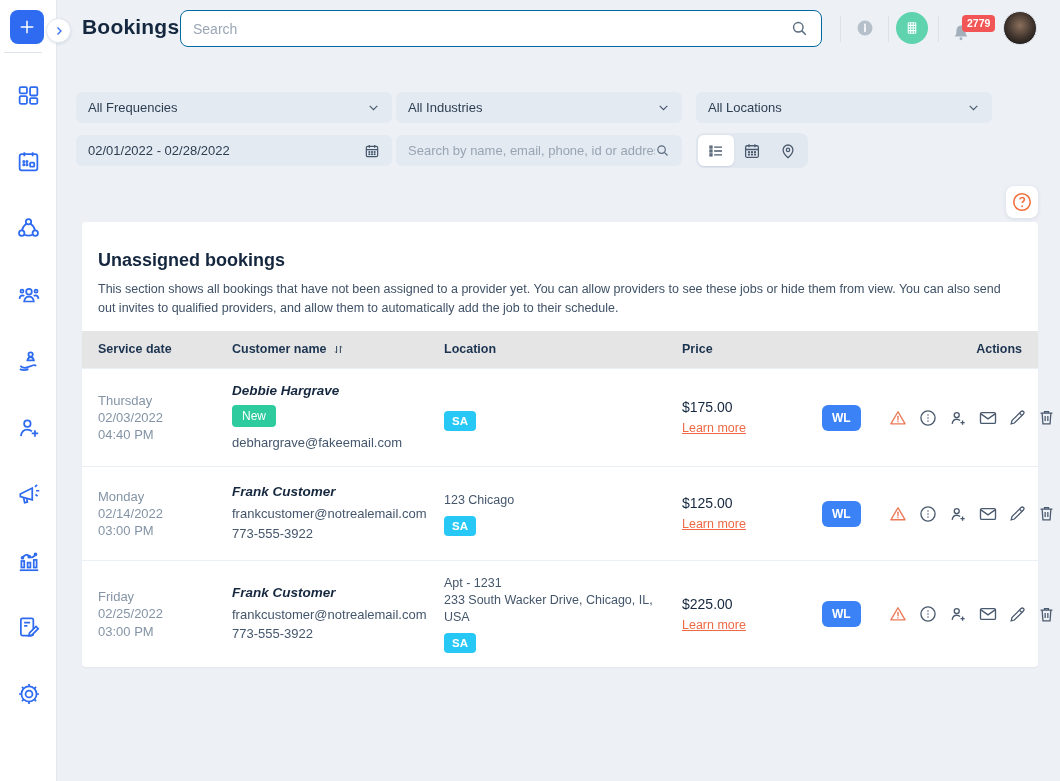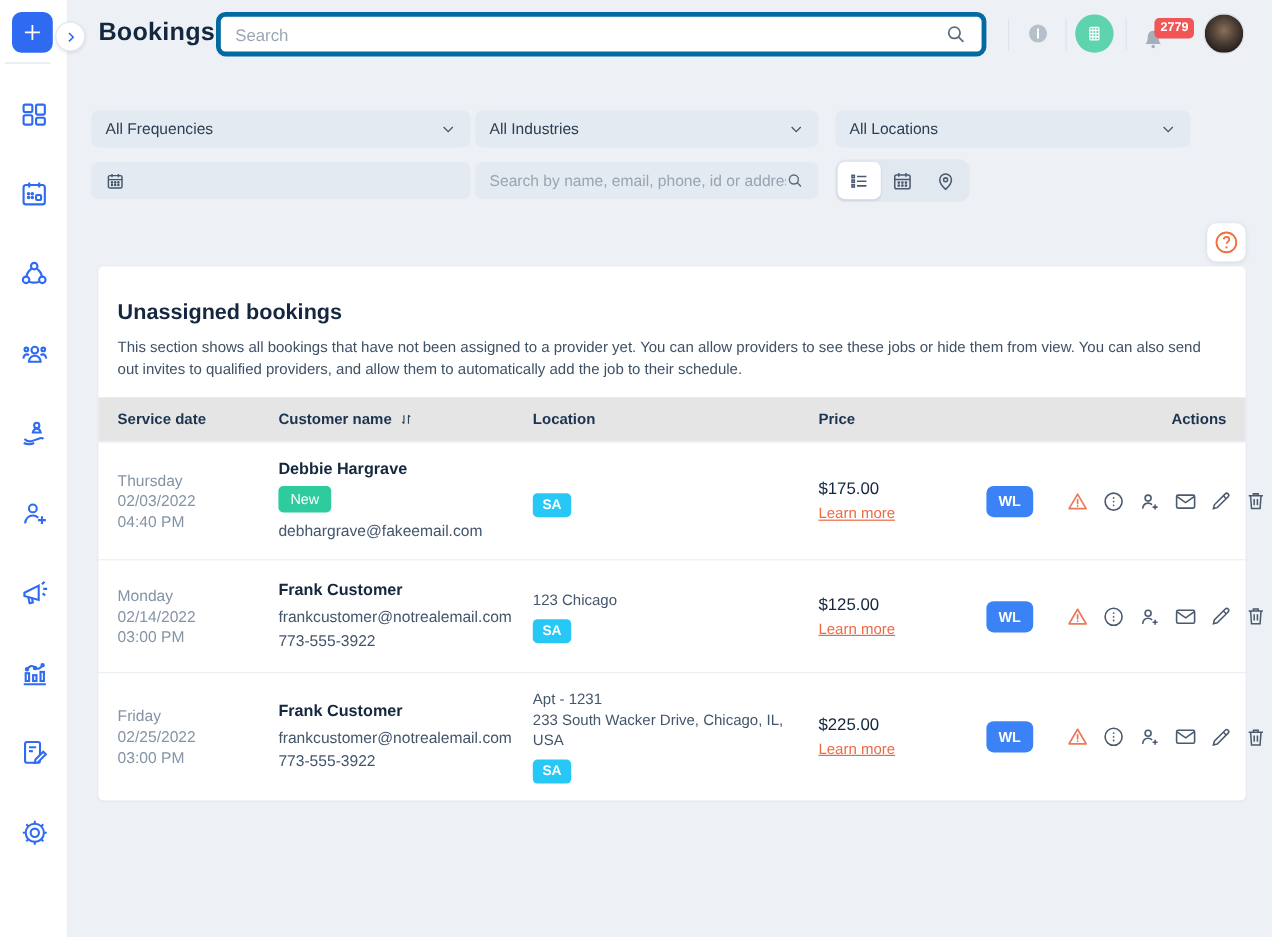--- a/index.html
+++ b/index.html
@@ -9,21 +9,21 @@
   
   .sidebar { left:0; top:0; width:57px; height:781px; background:#ffffff; border-right:1px solid #e4e9ef; z-index:2; }
   .plus-btn { position:absolute; left:10px; top:10px; width:34px; height:34px; background:#2e6bf0; border-radius:8px; display:flex; align-items:center; justify-content:center; cursor:pointer; }
   .sidebar-divider { position:absolute; left:4px; top:52px; width:38px; height:1px; background:#dfe4ea; }
   .side-nav { position:absolute; left:0; top:62px; width:57px; display:flex; flex-direction:column; }
   .side-item { width:57px; height:66.5px; display:flex; align-items:center; justify-content:center; color:#2e6bf0; cursor:pointer; }
   .expand-btn { left:46px; top:18px; width:25px; height:25px; background:#ffffff; border:1px solid #e3e8ef; border-radius:50%; box-shadow:0 1px 3px rgba(20,40,80,.12); display:flex; align-items:center; justify-content:center; color:#2e6bf0; cursor:pointer; z-index:3; }
 
   
   .page-title { left:82px; top:15px; font-size:21px; font-weight:bold; color:#14273e; letter-spacing:.2px; }
-  .search-bar { left:180px; top:10px; width:642px; height:37px; background:#ffffff; border:4px solid #0369a1; border-radius:8px; display:flex; align-items:center; padding:0 12px; }
+  .search-bar { left:180px; top:10px; width:642px; height:37px; background:#ffffff; border:1px solid #0369a1; border-radius:8px; display:flex; align-items:center; padding:0 12px; }
   .search-bar input { flex:1; border:none; outline:none; font-size:14px; color:#33445a; background:transparent; font-family:"Liberation Sans",sans-serif; }
   .search-bar input::placeholder { color:#9aa6b6; }
   .tb-divider { top:16px; width:1px; height:26px; background:#dde3ea; }
   .info-icon { left:856px; top:19px; width:18px; height:18px; color:#b6c0cb; cursor:pointer; }
   .company-avatar { left:896px; top:12px; width:32px; height:32px; border-radius:50%; background:#5ed3ae; display:flex; align-items:center; justify-content:center; cursor:pointer; }
   .bell-wrap { left:948px; top:17px; width:44px; height:30px; cursor:pointer; }
   .bell-icon { position:absolute; left:2px; top:4px; color:#a4afbc; }
   .notif-badge { position:absolute; left:14px; top:-2px; background:#f25555; color:#fff; font-size:10.5px; font-weight:bold; padding:2px 5px; border-radius:4px; line-height:1.2; }
   .profile-avatar { left:1003px; top:11px; width:34px; height:34px; border-radius:50%; cursor:pointer;
     background:radial-gradient(circle at 50% 42%, #8a6f5c 0%, #4a3c33 45%, #201c18 78%, #14110e 100%); border:1px solid #d8dee6; }
@@ -46,21 +46,21 @@
   .card-title { font-size:18px; font-weight:bold; color:#14273e; }
   .card-desc { margin-top:9px; font-size:12.5px; line-height:1.55; color:#3f5166; max-width:922px; }
   .thead, .trow { display:grid; grid-template-columns:134px 212px 238px 140px 1fr; padding:0 16px; align-items:center; }
   .thead { background:#e5e5e5; height:37px; font-size:12.5px; font-weight:bold; color:#1c3450; }
   .th-actions { text-align:right; }
   .th-cust { display:flex; align-items:center; gap:6px; }
   .sort-icon { color:#2c4258; cursor:pointer; }
   .trow { border-top:1px solid #eaeff4; padding-top:14px; padding-bottom:14px; min-height:94px; }
   .trow:first-of-type { border-top:none; }
   .cell-date { font-size:13px; color:#8494a6; line-height:1.32; }
-  .cust-name { font-size:13.5px; font-weight:bold; color:#14273e; margin-bottom:5px; }
+  .cust-name { font-size:13.5px; font-weight:bold; color:#14273e; margin-bottom:5px;font-style:italic; }
   .cust-line { font-size:13px; color:#44566c; line-height:1.5; }
   .badge-new { display:inline-block; background:#2dcb9d; color:#fff; font-size:12px; padding:4px 10px; border-radius:4px; margin:2px 0 6px 0; }
   .loc-text { font-size:12.5px; color:#44566c; line-height:1.35; max-width:218px; white-space:pre-line; }
   .badge-sa { display:inline-block; background:#27c8f5; color:#fff; font-size:11.5px; font-weight:bold; padding:4px 8px; border-radius:4px; margin-top:7px; }
   .price-val { font-size:14px; color:#14273e; }
   .learn-more { display:inline-block; margin-top:6px; font-size:12.5px; color:#ed6a45; text-decoration:underline; cursor:pointer;text-align:center; }
   .cell-actions { display:flex; align-items:center; justify-content:flex-end; gap:10px; }
   .badge-wl { background:#3b82f6; color:#fff; font-size:12px; font-weight:bold; padding:6px 10px; border-radius:6px; margin-right:17px; cursor:pointer; }
   .act-icon { color:#4a5a6e; cursor:pointer; display:flex; }
   .act-icon.warn { color:#ec7a5a; }
@@ -253,20 +253,21 @@
 <div class="abs pill" style="left:696px; top:92px; width:296px;">
   <span class="lbl">All Locations</span>
   <span class="filt-icon">
     <svg width="13" height="13" viewBox="0 0 24 24" fill="none" stroke="currentColor" stroke-width="2">
         <path d="M5 9l7 7 7-7"></path>
       </svg>
   </span>
 </div>
 
 <div class="abs pill" style="left:76px; top:135px; width:316px;">
+  <span class="lbl">02/01/2022 - 02/28/2022</span>
   <span class="filt-icon">
     <svg width="16" height="16" viewBox="0 0 24 24" fill="none" stroke="currentColor" stroke-width="1.8">
         <rect x="3.5" y="5" width="17" height="15.5" rx="2"></rect>
         <path d="M8 3v4M16 3v4M3.5 10h17"></path>
         <circle cx="8" cy="13.5" r="0.7" fill="currentColor"></circle>
         <circle cx="12" cy="13.5" r="0.7" fill="currentColor"></circle>
         <circle cx="16" cy="13.5" r="0.7" fill="currentColor"></circle>
         <circle cx="8" cy="16.8" r="0.7" fill="currentColor"></circle>
         <circle cx="12" cy="16.8" r="0.7" fill="currentColor"></circle>
         <circle cx="16" cy="16.8" r="0.7" fill="currentColor"></circle>

